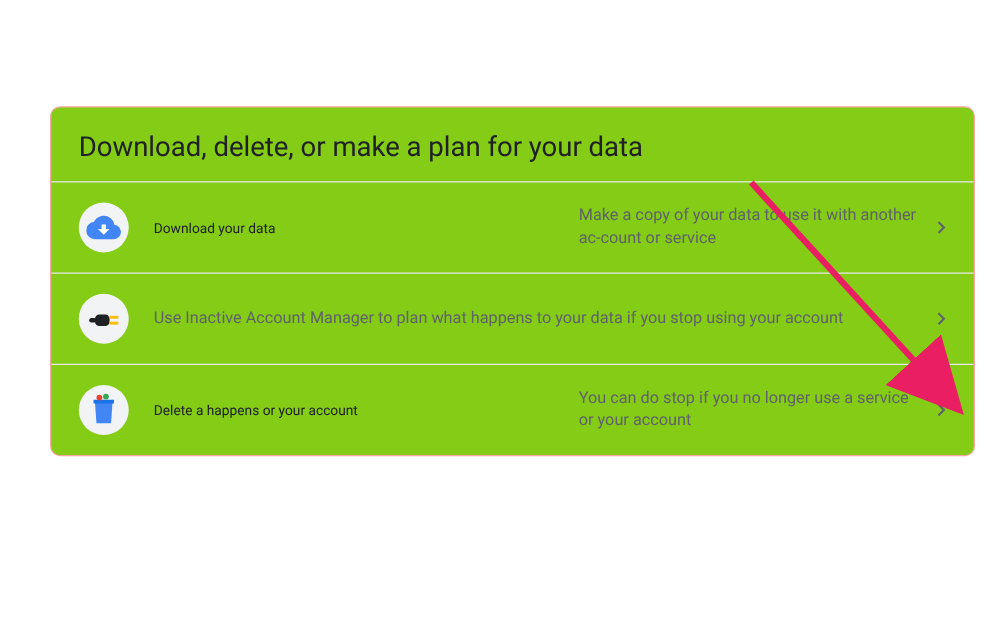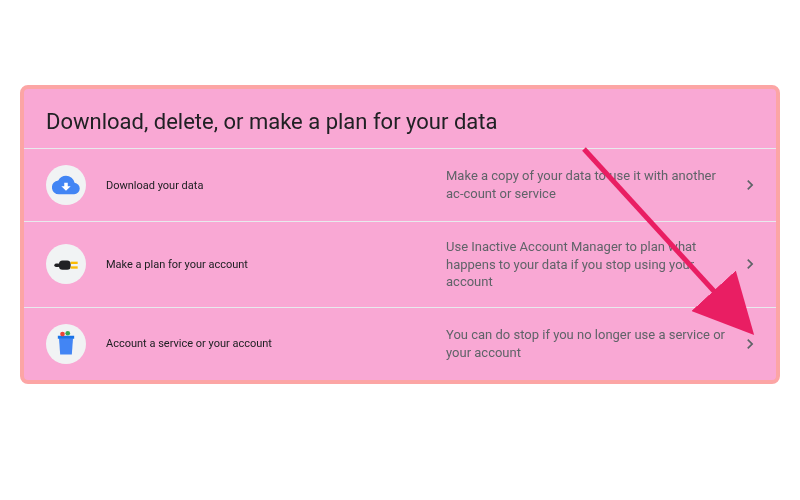--- a/index.html
+++ b/index.html
@@ -8,25 +8,26 @@
       box-sizing: border-box;
     }
     body {
       font-family: 'Google Sans', Roboto, Arial, sans-serif;
       background: #fff;
       width: 800px;
       height: 500px;
       padding: 85px 20px 20px 20px;
     }
     .card {
-      border: 4px solid #fca5a5;
+      border: 1px solid #fca5a5;
       border-radius: 8px;
-      background: #f9a8d4;
+      background: #84cc16;
       padding: 0;
       overflow: hidden;
+      margin-left: 20px;
     }
     .card-title {
       font-size: 22px;
       font-weight: 400;
       color: #202124;
       padding: 20px 22px 14px 22px;
     }
     .row {
       display: flex;
       align-items: center;
@@ -100,39 +101,38 @@
 
   <div class="row">
     <div class="icon-wrap">
       <svg width="28" height="28" viewBox="0 0 24 24">
         <rect x="6" y="9" width="10" height="8" rx="3" fill="#202124"></rect>
         <rect x="2" y="11.5" width="5" height="3" rx="1.5" fill="#202124"></rect>
         <rect x="16" y="10" width="6" height="2" fill="#fbbc04"></rect>
         <rect x="16" y="14" width="6" height="2" fill="#fbbc04"></rect>
       </svg>
     </div>
-    <div class="row-title">Make a plan for your account</div>
     <div class="row-desc">Use Inactive Account Manager to plan what happens to your data if you stop using your account</div>
     <div class="chevron">
       <svg width="20" height="20" viewBox="0 0 24 24">
           <path fill="#5f6368" d="M8.59 16.59L13.17 12 8.59 7.41 10 6l6 6-6 6-1.41-1.41z"></path>
         </svg>
     </div>
   </div>
 
   <div class="row">
     <div class="icon-wrap">
       <svg width="28" height="28" viewBox="0 0 24 24">
         <path fill="#4285f4" d="M6 7h12l-1 14H7L6 7z"></path>
         <path fill="#1a73e8" d="M5 5h14v2.5H5z"></path>
         <circle cx="9" cy="3.5" r="2" fill="#ea4335"></circle>
         <circle cx="13.5" cy="2.8" r="2" fill="#34a853"></circle>
       </svg>
     </div>
-    <div class="row-title">Account a service or your account</div>
+    <div class="row-title">Delete a happens or your account</div>
     <div class="row-desc">You can do stop if you no longer use a service or your account</div>
     <div class="chevron">
       <svg width="20" height="20" viewBox="0 0 24 24">
           <path fill="#5f6368" d="M8.59 16.59L13.17 12 8.59 7.41 10 6l6 6-6 6-1.41-1.41z"></path>
         </svg>
     </div>
   </div>
 
   <svg class="arrow-annotation" style="left:540px; top:40px; width:220px; height:220px;" viewBox="0 0 220 220">
     <defs>

